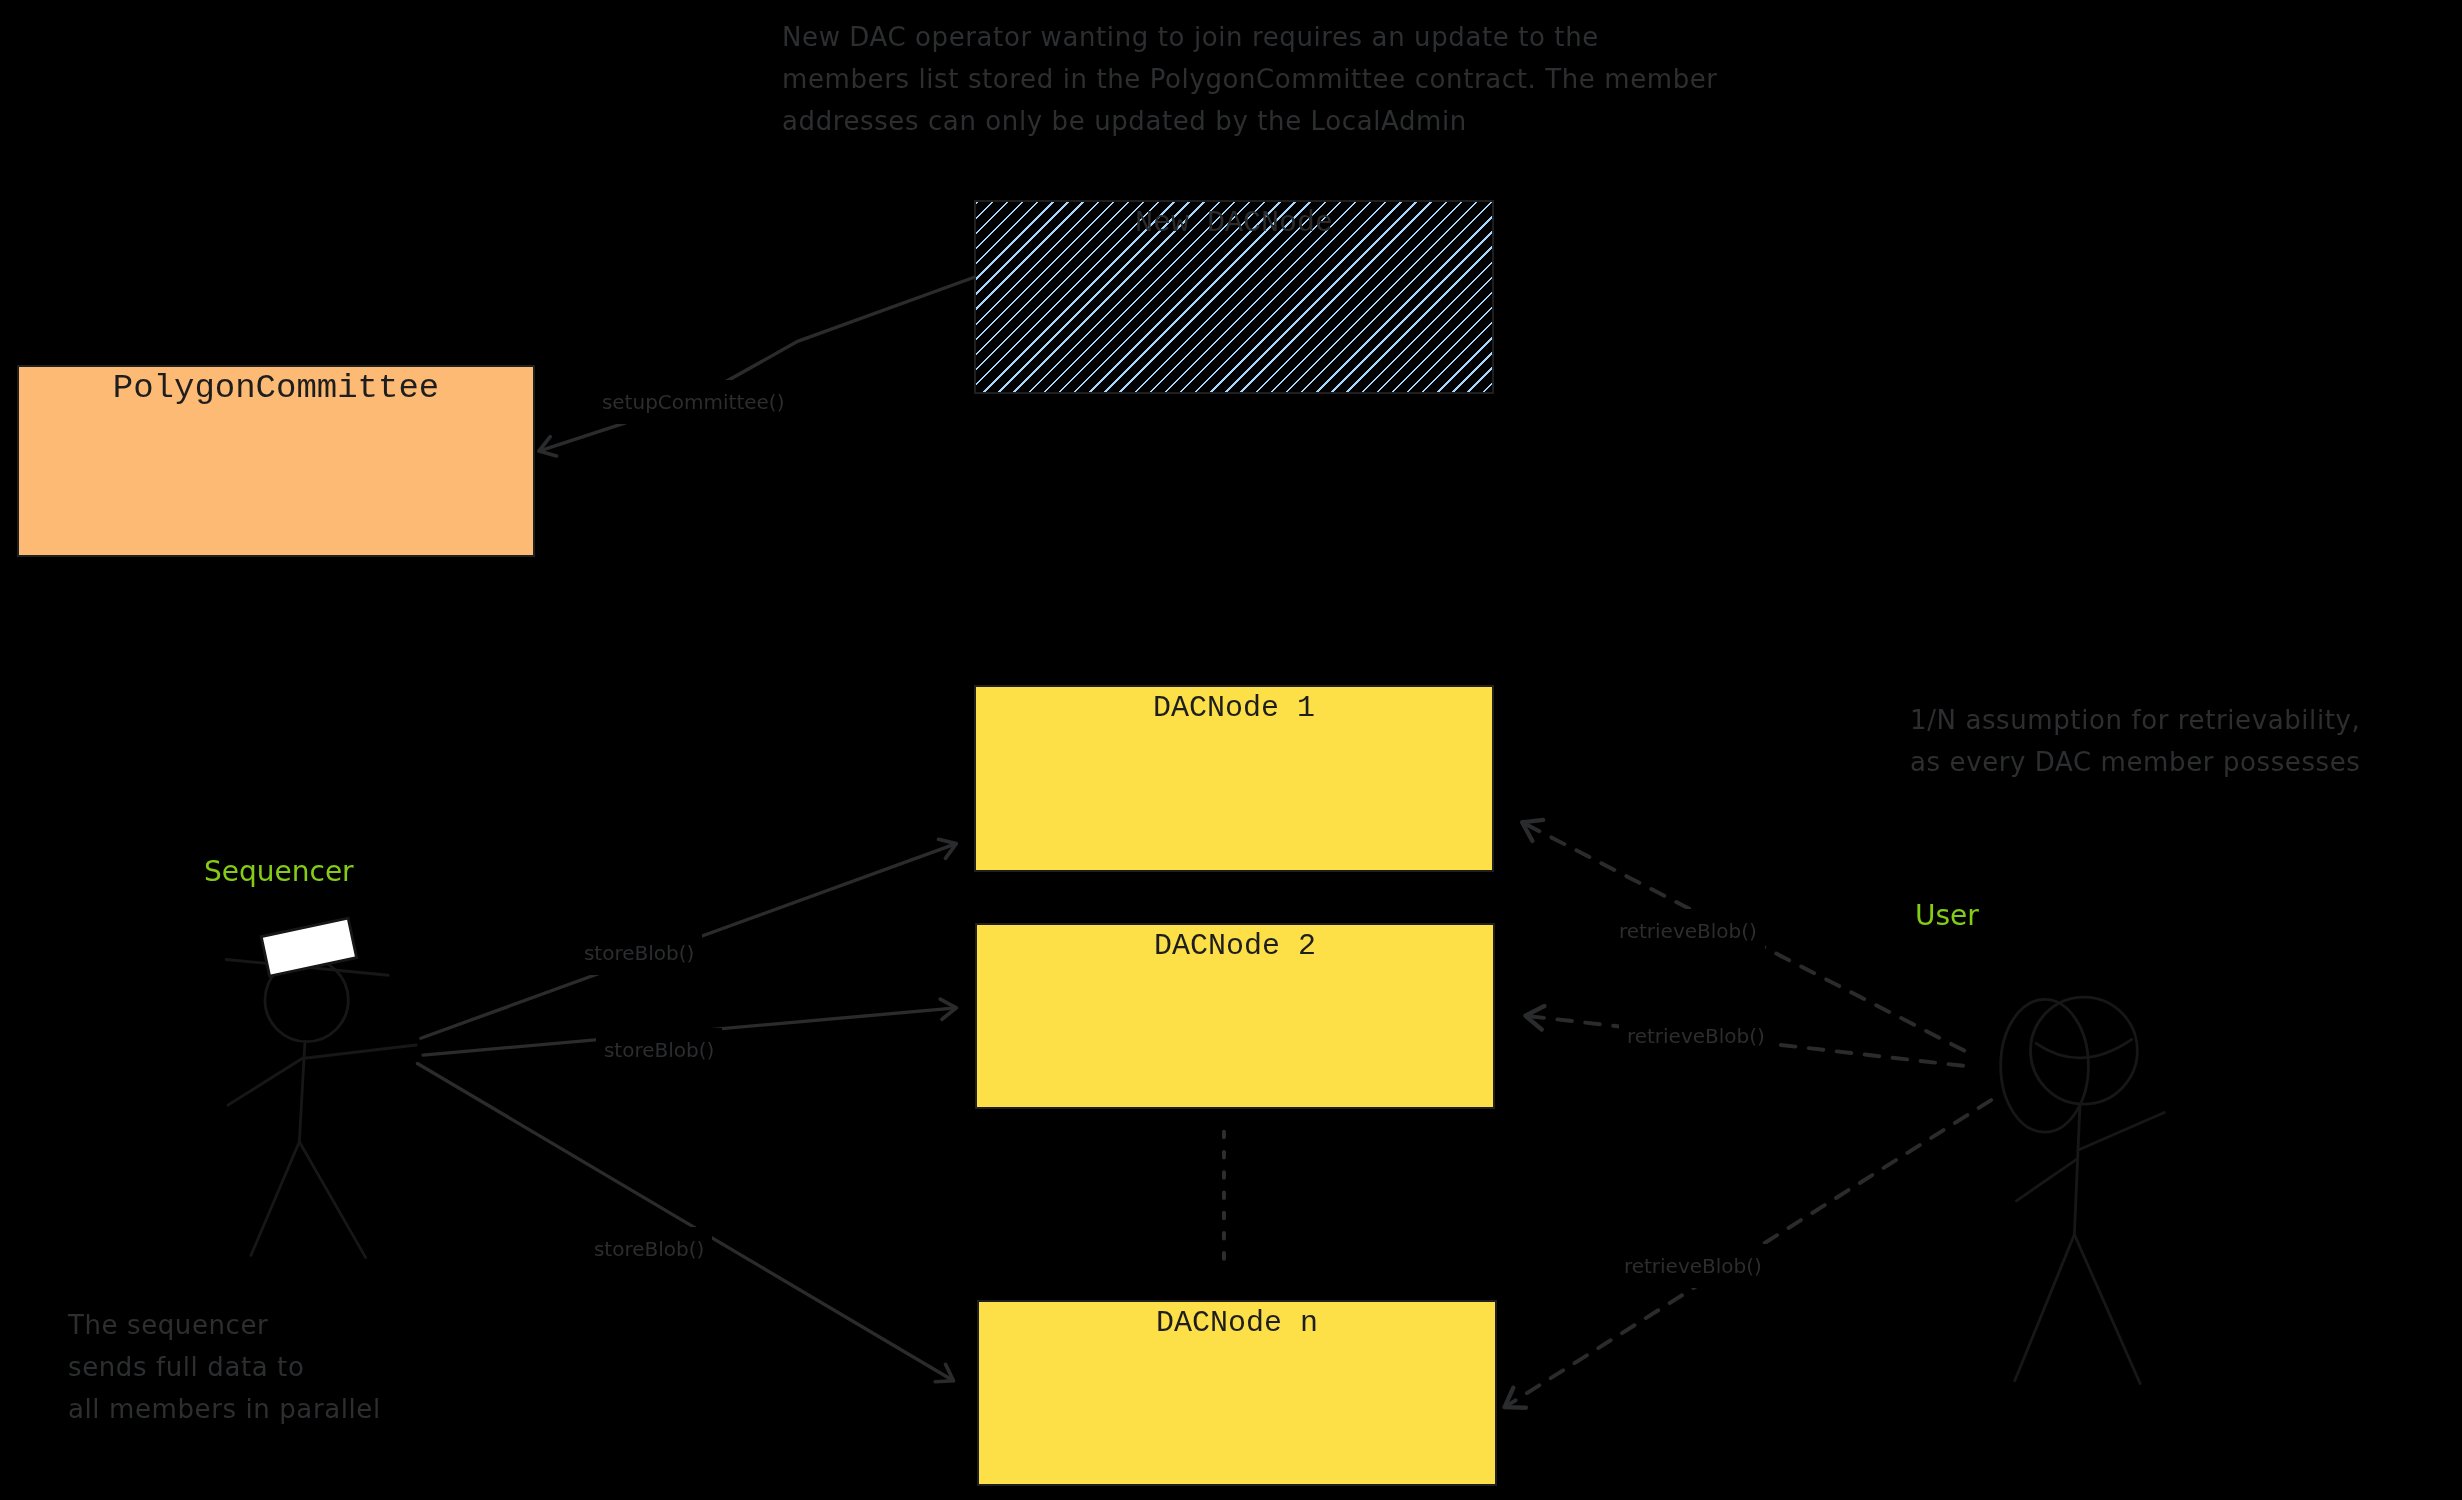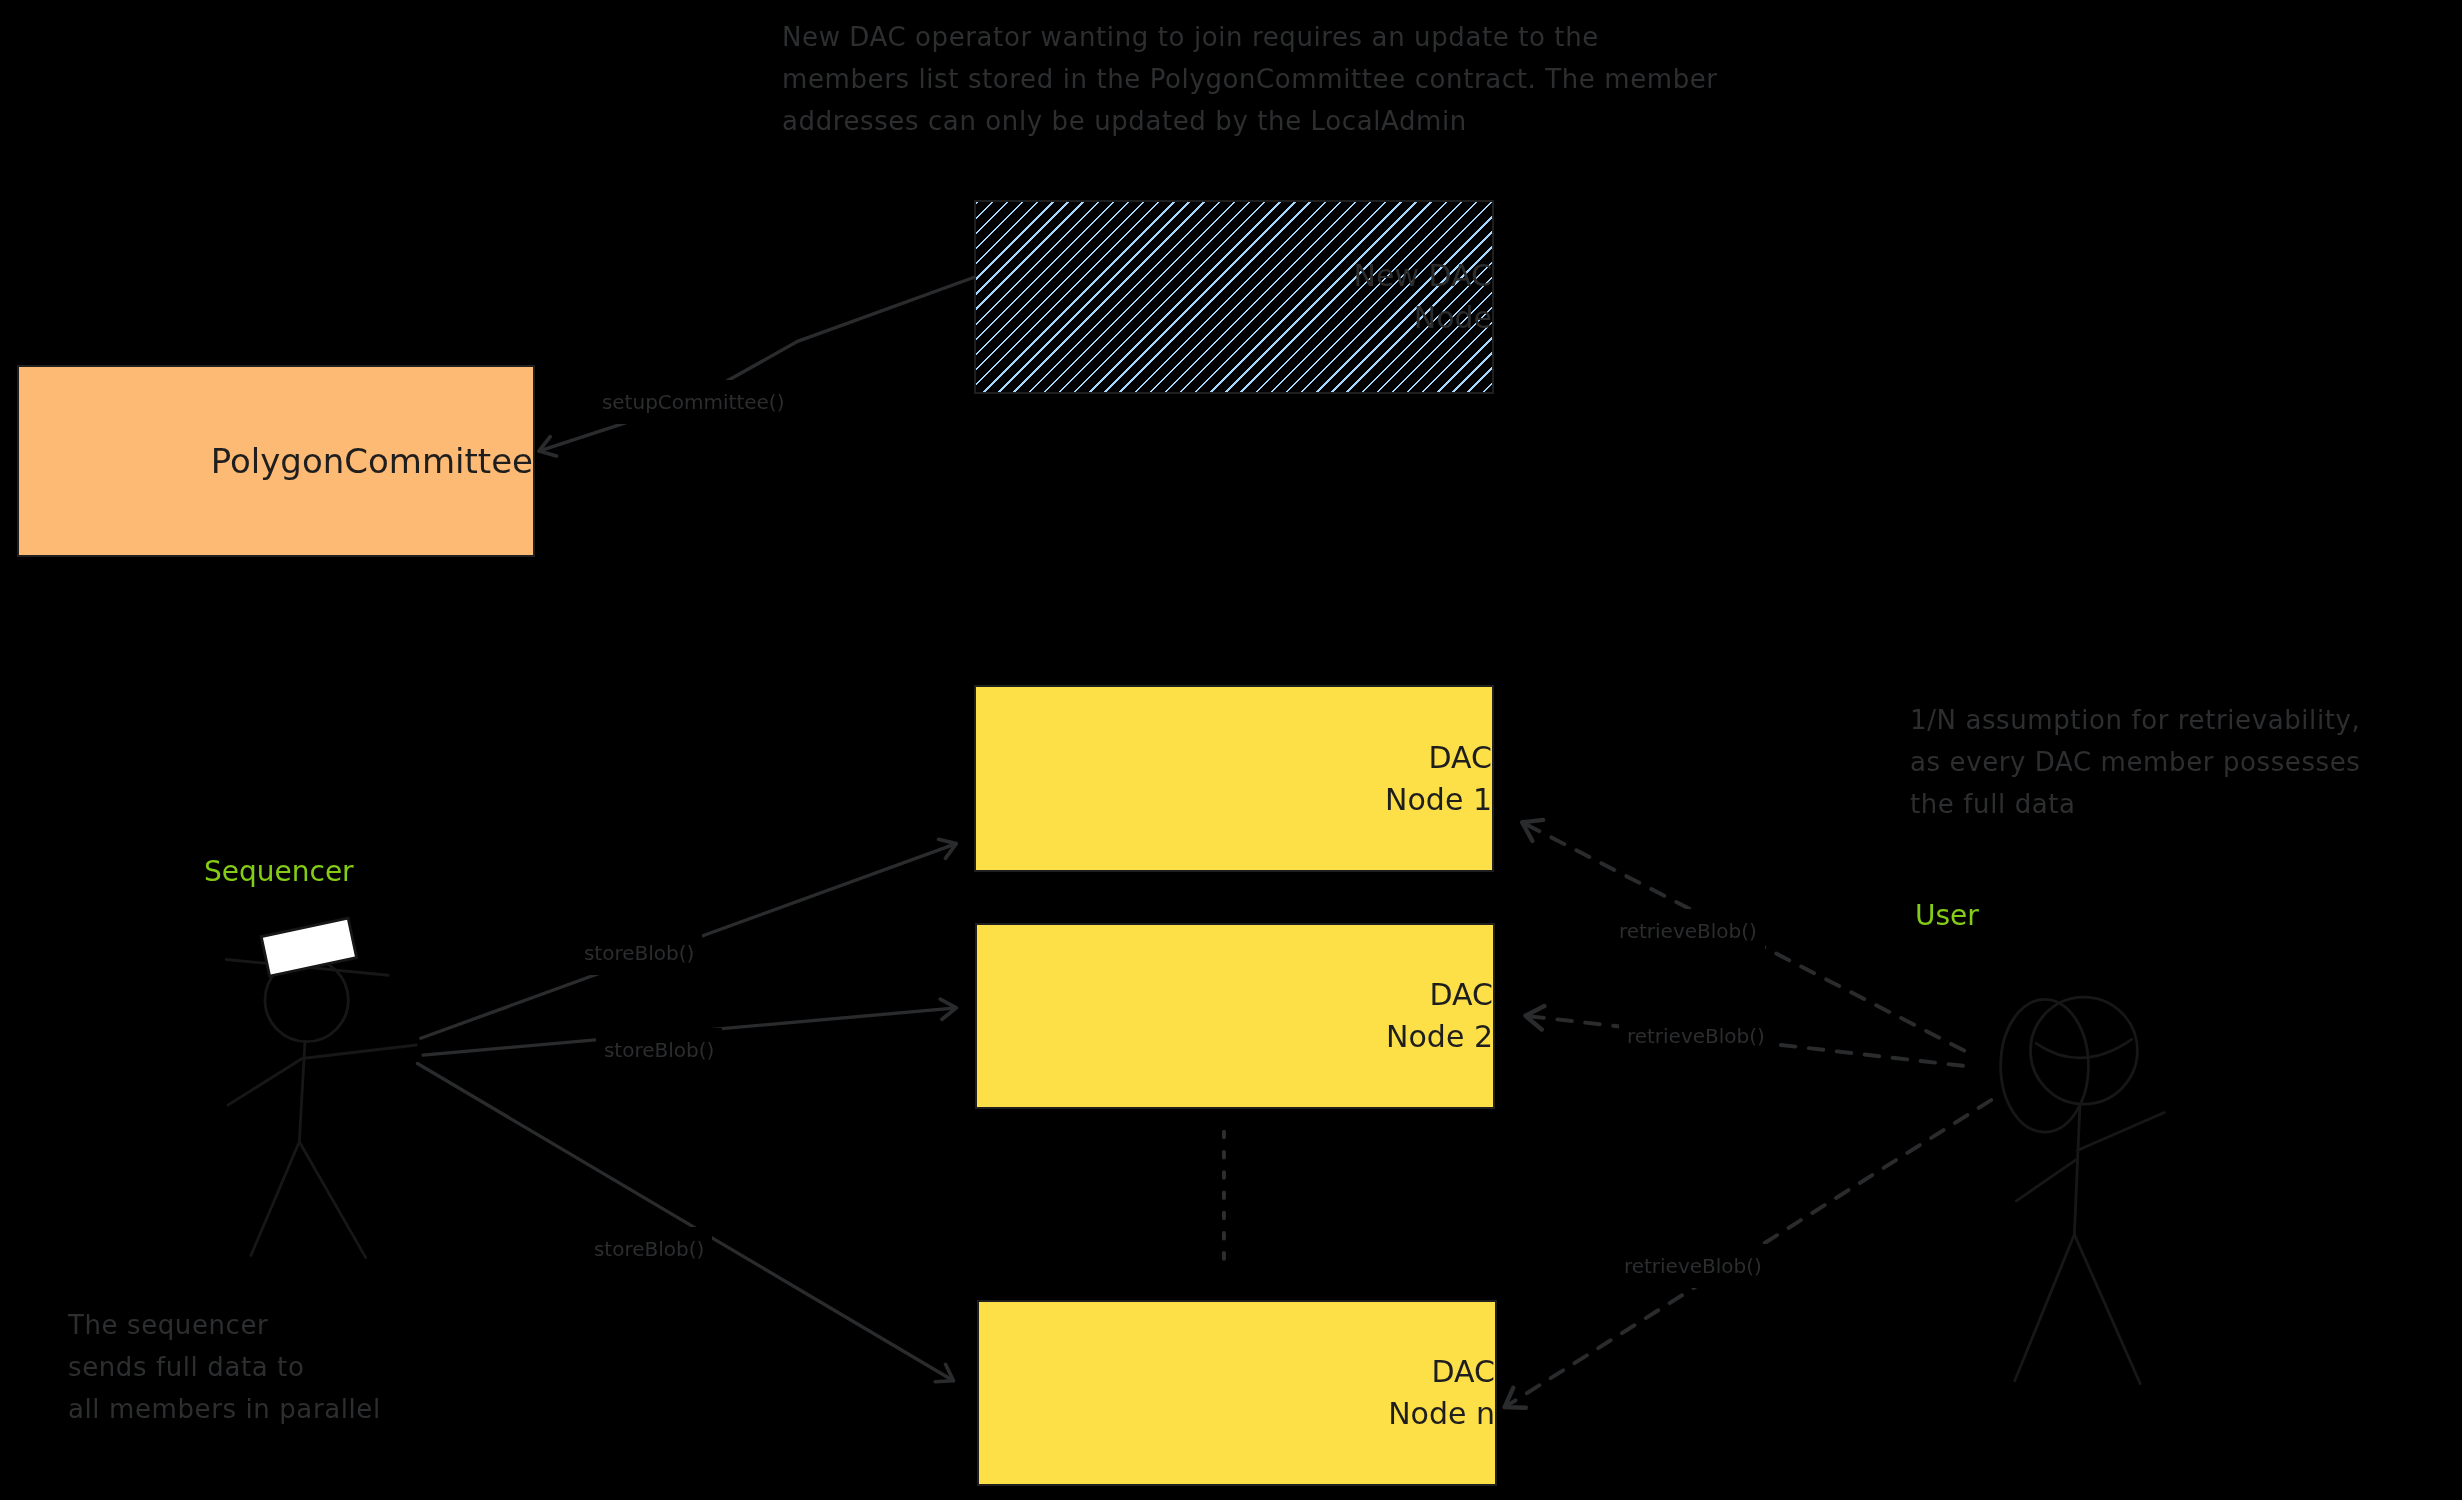--- a/index.html
+++ b/index.html
@@ -4,22 +4,22 @@
 <style>
   html,body{margin:0;padding:0;background:#000;}
   body{width:2462px;height:1500px;position:relative;overflow:hidden;
        font-family:"DejaVu Sans",sans-serif;}
   .layer{position:absolute;left:0;top:0;width:2462px;height:1500px;}
   svg.layer{z-index:2;pointer-events:none;}
   .boxes{z-index:1;}
   .texts{z-index:3;}
 
   .box{position:absolute;box-sizing:border-box;border:2.8px solid #1f1f1f;
-       display:flex;flex-direction:column;align-items:flex-end;justify-content:center;
-       text-align:center;color:#1e1e1e;font-size:30px;line-height:42px;}
+       display:flex;flex-direction:row;align-items:flex-start;justify-content:center;
+       text-align:center;color:#1e1e1e;font-size:30px;line-height:42px;font-family:Liberation Mono, monospace;}
   .box.blue{background:#fde047;}
   .box.pink{background:#fdba74;font-size:34px;}
   .box.hatched{
       background:repeating-linear-gradient(135deg,#a5d8ff 0 1.7px,transparent 1.7px 10.7px);
       color:#2c2c2c;}
 
   .note{position:absolute;color:#2d2e30;font-size:26px;line-height:42px;
         letter-spacing:0.6px;white-space:nowrap;}
   .edge-label{position:absolute;color:#2c2d2f;font-size:20px;line-height:35px;
         background:#000;padding:4.5px 7.9px;white-space:nowrap;margin-top:13px;}
@@ -122,21 +122,20 @@
 
   <div class="note" id="note-top">
     <div>New DAC operator wanting to join requires an update to the</div>
     <div>members list stored in the PolygonCommittee contract. The member</div>
     <div>addresses can only be updated by the LocalAdmin</div>
   </div>
 
   <div class="note" id="note-retr">
     <div>1/N assumption for retrievability,</div>
     <div>as every DAC member possesses</div>
-    <div>the full data</div>
   </div>
 
   <div class="note" id="note-seq">
     <div>The sequencer</div>
     <div>sends full data to</div>
     <div>all members in parallel</div>
   </div>
 
   <div class="edge-label" id="lbl-setup">setupCommittee()</div>
 

